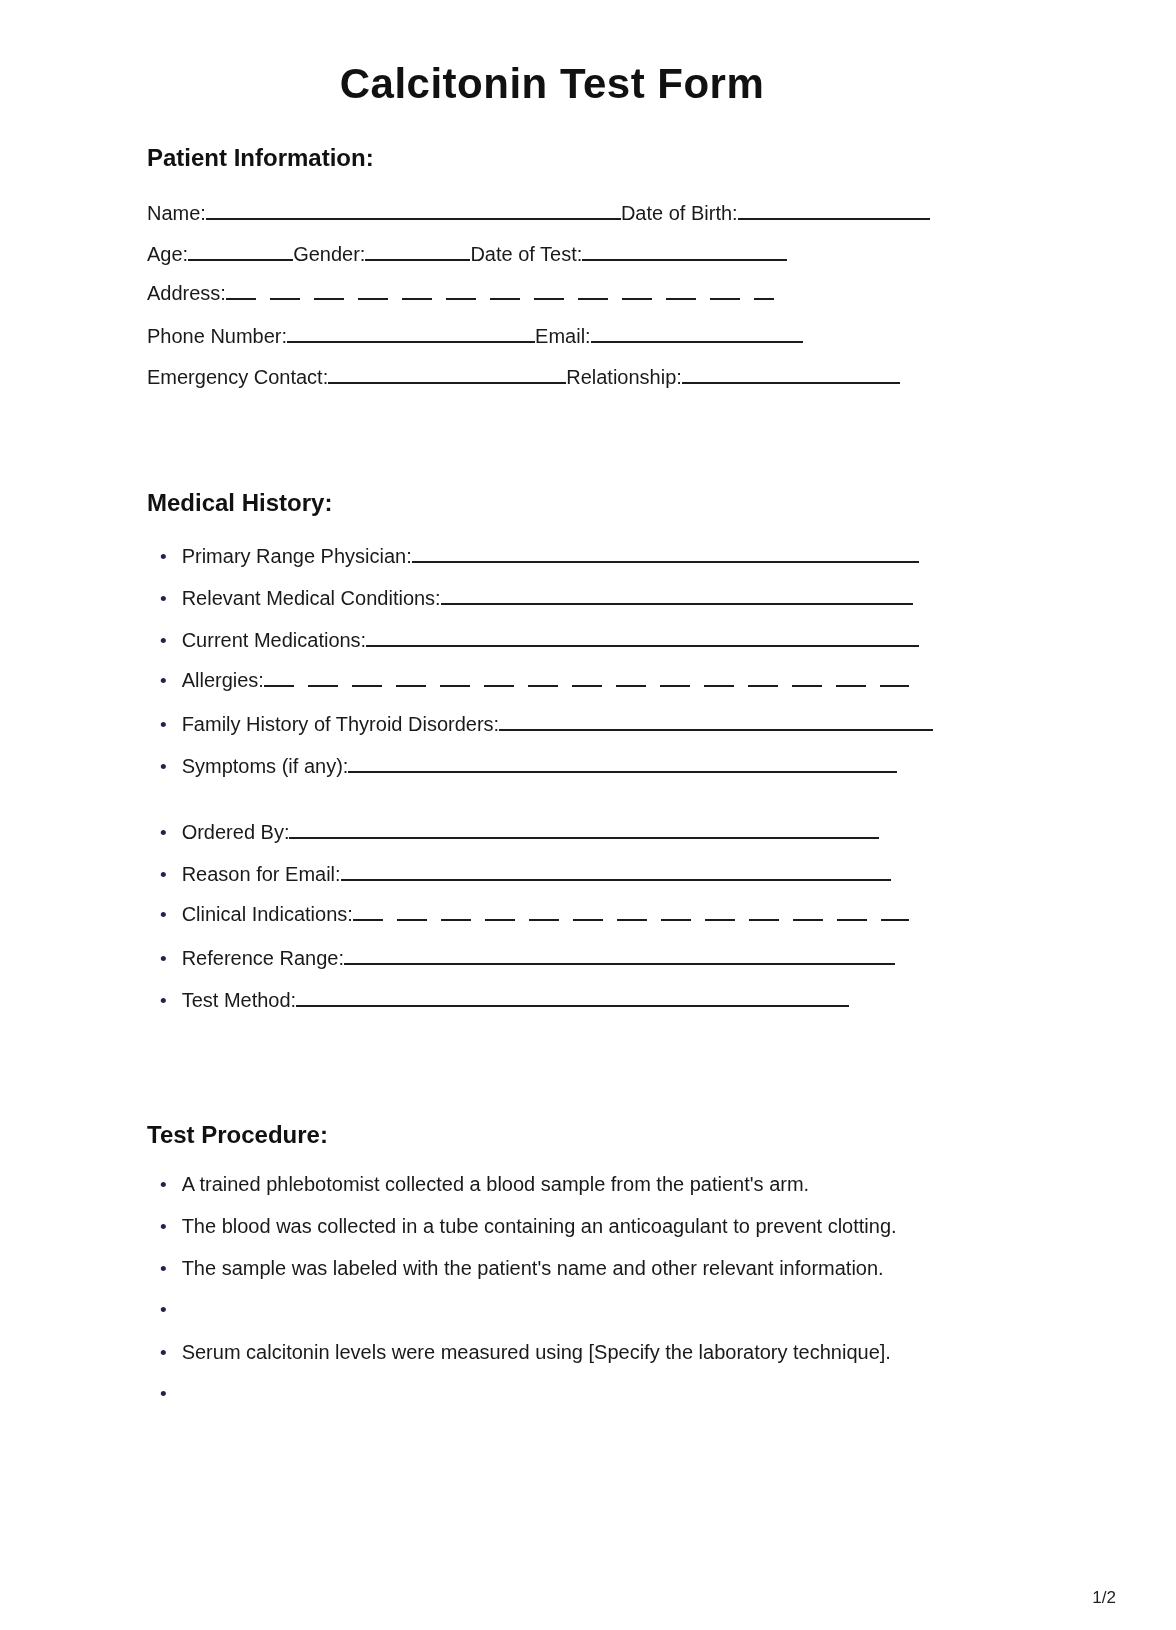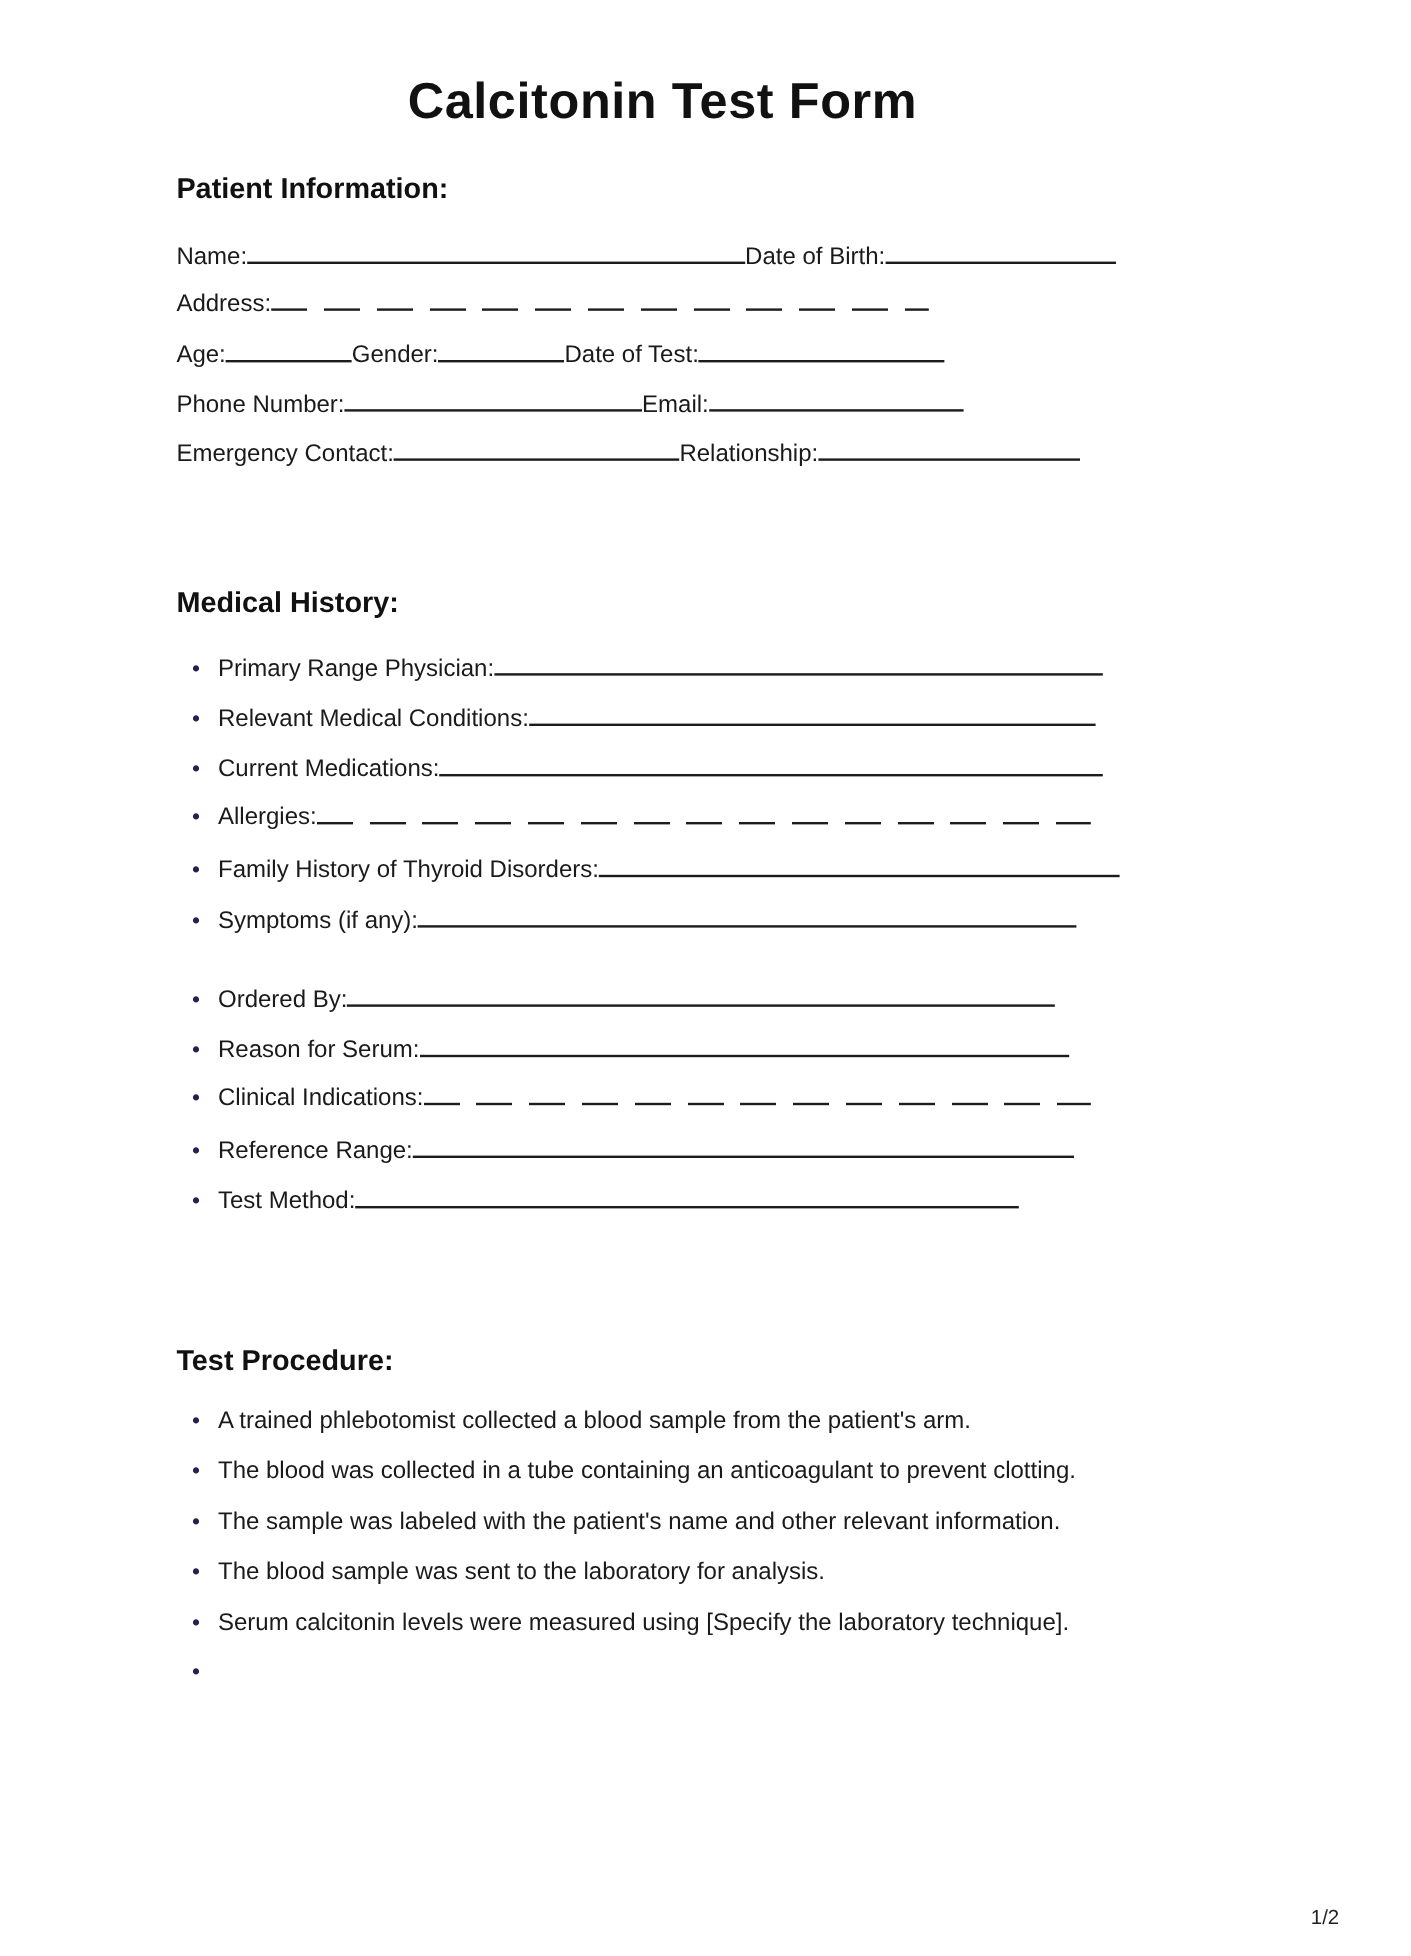--- a/index.html
+++ b/index.html
@@ -98,32 +98,32 @@
   <h2 class="section-heading sh-patient">Patient Information:</h2>
 
   <div class="form-rows">
     <div class="form-row">
       <span class="flabel">Name:</span>
       <span class="blank" style="width:415px"></span>
       <span class="flabel">Date of Birth:</span>
       <span class="blank" style="width:192px"></span>
     </div>
     <div class="form-row">
-      <span class="flabel">Address:</span>
-      <span class="blank seg" style="width:548px"></span>
-    </div>
-    <div class="form-row">
       <span class="flabel">Age:</span>
       <span class="blank" style="width:105px"></span>
       <span class="flabel">Gender:</span>
       <span class="blank" style="width:105px"></span>
       <span class="flabel">Date of Test:</span>
       <span class="blank" style="width:205px"></span>
     </div>
     <div class="form-row">
+      <span class="flabel">Address:</span>
+      <span class="blank seg" style="width:548px"></span>
+    </div>
+    <div class="form-row">
       <span class="flabel">Phone Number:</span>
       <span class="blank" style="width:248px"></span>
       <span class="flabel">Email:</span>
       <span class="blank" style="width:212px"></span>
     </div>
     <div class="form-row">
       <span class="flabel">Emergency Contact:</span>
       <span class="blank" style="width:238px"></span>
       <span class="flabel">Relationship:</span>
       <span class="blank" style="width:218px"></span>
@@ -167,21 +167,21 @@
 
 
   <ul class="bullets">
     <li>
       <span class="bullet-dot">•</span>
       <span class="flabel">Ordered By:</span>
       <span class="blank grow" style="margin-right:58px"></span>
     </li>
     <li>
       <span class="bullet-dot">•</span>
-      <span class="flabel">Reason for Serum:</span>
+      <span class="flabel">Reason for Email:</span>
       <span class="blank grow" style="margin-right:46px"></span>
     </li>
     <li>
       <span class="bullet-dot">•</span>
       <span class="flabel">Clinical Indications:</span>
       <span class="blank seg grow" style="margin-right:28px"></span>
     </li>
     <li>
       <span class="bullet-dot">•</span>
       <span class="flabel">Reference Range:</span>
@@ -204,21 +204,20 @@
     <li>
       <span class="bullet-dot">•</span>
       <span>The blood was collected in a tube containing an anticoagulant to prevent clotting.</span>
     </li>
     <li>
       <span class="bullet-dot">•</span>
       <span>The sample was labeled with the patient's name and other relevant information.</span>
     </li>
     <li>
       <span class="bullet-dot">•</span>
-      <span>The blood sample was sent to the laboratory for analysis.</span>
     </li>
     <li>
       <span class="bullet-dot">•</span>
       <span>Serum calcitonin levels were measured using [Specify the laboratory technique].</span>
     </li>
     <li>
       <span class="bullet-dot">•</span>
     </li>
   </ul>
 

